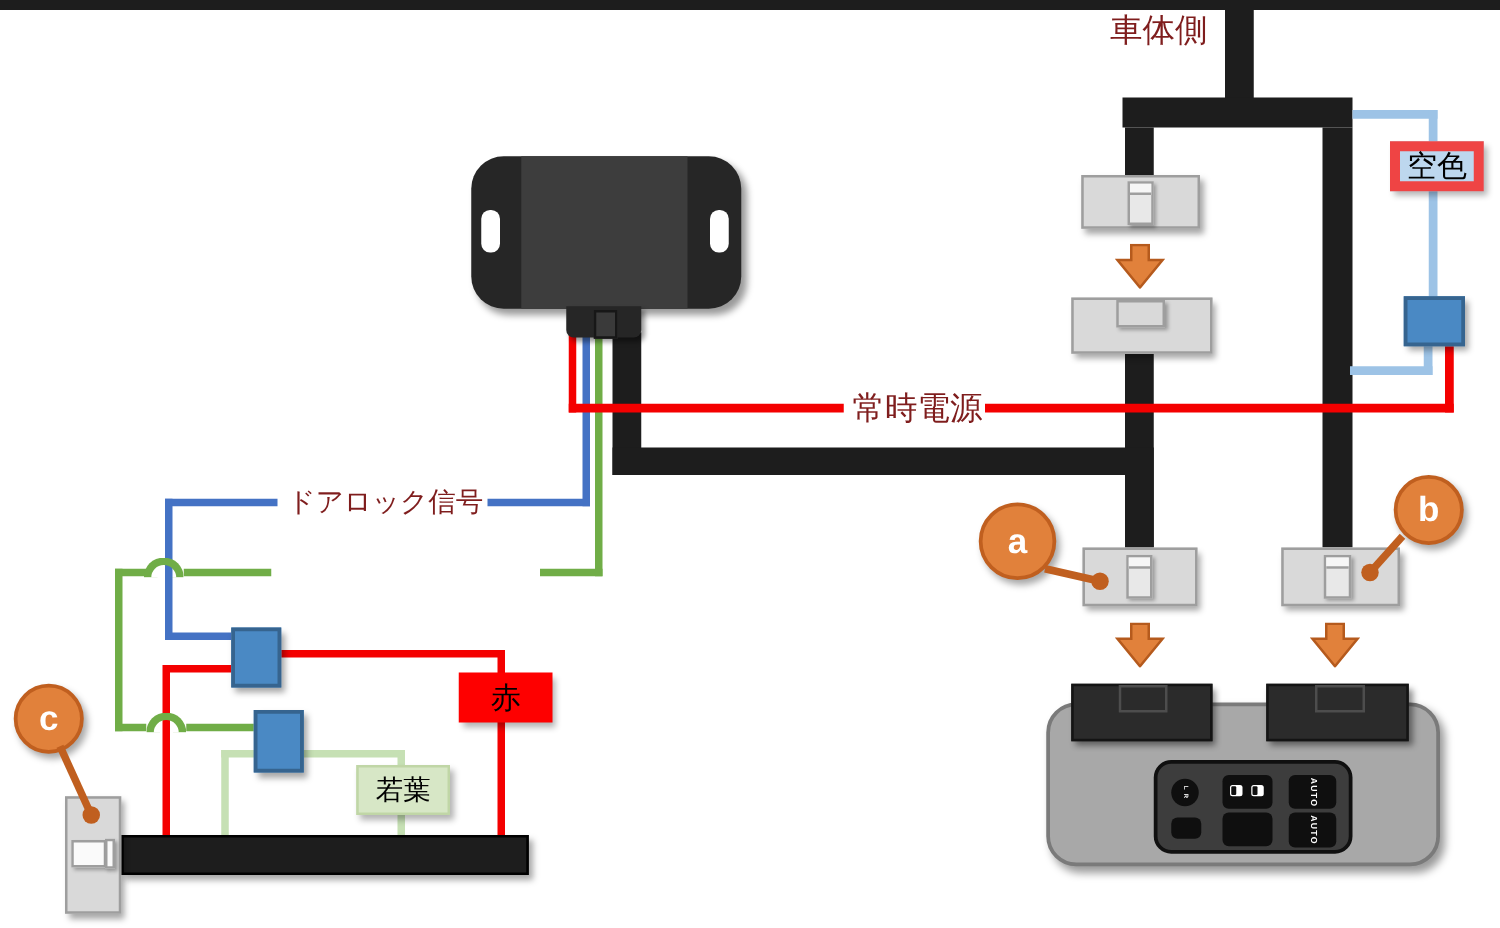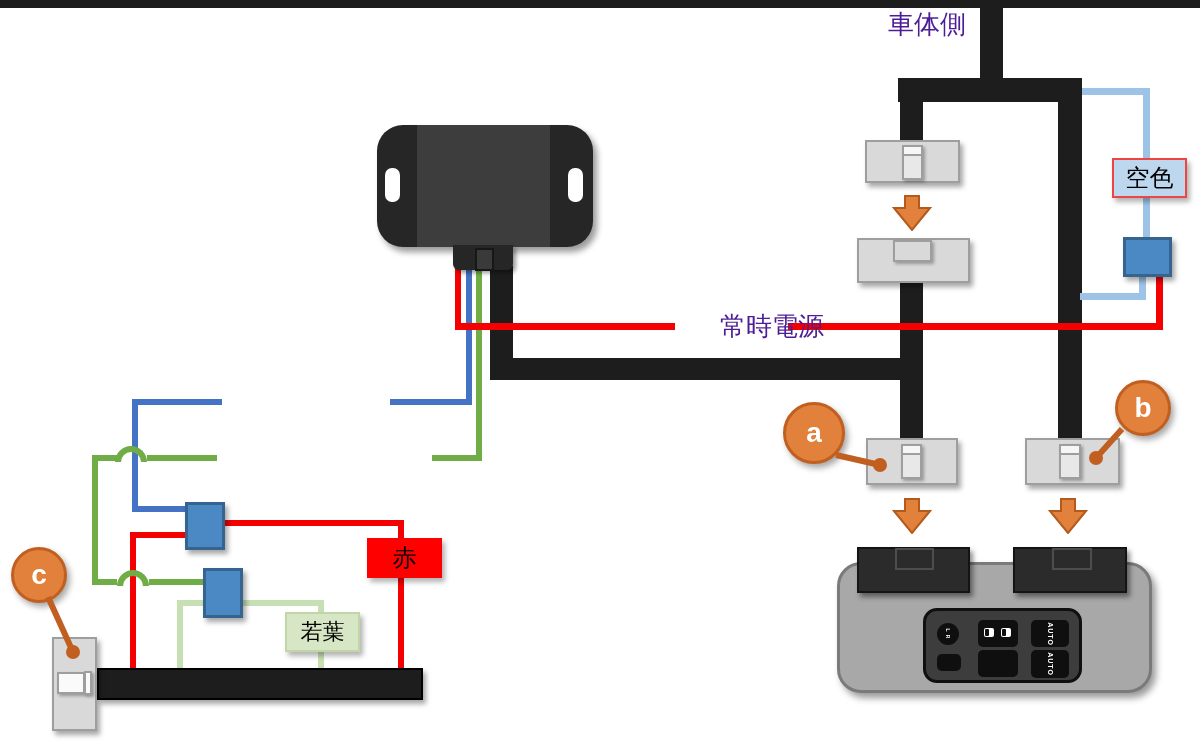--- a/index.html
+++ b/index.html
@@ -15,29 +15,29 @@
   .wire.red{background:var(--wire-red,#f40000);z-index:3;}
   .wire.blue{background:var(--wire-blue,#4472c4);}
   .wire.green{background:var(--wire-green,#70ad47);}
   .wire.pale{background:var(--wire-pale-green,#c6e0b4);}
   .wire.sky{background:var(--wire-sky-blue,#9dc3e6);}
   .hop{
     z-index:3;background:transparent;border:6px solid var(--wire-green,#70ad47);
     border-bottom:none;border-radius:16px 16px 0 0;width:32px;height:16px;
   }
   
-  .jp{z-index:5;font-size:22px;line-height:24px;white-space:nowrap;color:#4c1d95;}
+  .jp{z-index:5;font-size:22px;line-height:24px;white-space:nowrap;color:#7f1d1d;}
   .jp.big{font-size:26px;line-height:28px;}
   
   .lblbox{
     z-index:4;display:flex;align-items:center;justify-content:center;
     font-size:24px;color:#000;white-space:nowrap;
     box-shadow:3px 4px 5px rgba(0,0,0,.30);
   }
-  .skybox{background:var(--sky-box-fill,#bdd7ee);border:2px solid #ef4444;margin-top:45px;}
+  .skybox{background:var(--sky-box-fill,#bdd7ee);border:8px solid #ef4444;}
   .redbox{background:var(--red-box-fill,#fe0000);}
   .leafbox{background:var(--leaf-box-fill,#d7e7c6);border:2px solid #c0d6a6;font-size:22px;}
   
   .conn{
     z-index:4;background:var(--connector-gray,#d9d9d9);
     border:2px solid var(--connector-gray-border,#9e9e9e);
     box-shadow:3px 4px 5px rgba(0,0,0,.35);
   }
   .tab{
     position:absolute;box-sizing:border-box;background:#e8e8e8;
@@ -107,21 +107,21 @@
   </div>
   <div class="abs bar" style="left:490px;top:266px;width:23px;height:114px;"></div>
   <div class="abs bar" style="left:490px;top:358px;width:433px;height:22px;"></div>
   <div class="abs bar" style="left:900px;top:380px;width:23px;height:58px;"></div>
 
   <div class="abs wire red" style="left:455px;top:266px;width:6px;height:64px;z-index:2;"></div>
   <div class="abs wire blue" style="left:466px;top:266px;width:6px;height:139px;"></div>
   <div class="abs wire green" style="left:476px;top:266px;width:6px;height:195px;"></div>
 
   <div class="abs wire red" style="left:455px;top:323px;width:220px;height:7px;"></div>
-  <div class="abs jp big" style="left:720px;top:312px;">常時電源</div>
+  <div class="abs jp big" style="left:682px;top:312px;">常時電源</div>
   <div class="abs wire red" style="left:788px;top:323px;width:375px;height:7px;"></div>
   <div class="abs wire red" style="left:1156px;top:277px;width:7px;height:53px;z-index:2;"></div>
 
   <div class="abs wire sky" style="left:1082px;top:88px;width:68px;height:7px;"></div>
   <div class="abs wire sky" style="left:1143px;top:88px;width:7px;height:149px;"></div>
   <div class="abs lblbox skybox" style="left:1112px;top:113px;width:75px;height:40px;">
     <span>空色</span>
   </div>
   <div class="abs bluesq" style="left:1123px;top:237px;width:49px;height:40px;"></div>
   <div class="abs wire sky" style="left:1139px;top:277px;width:7px;height:23px;"></div>
@@ -172,20 +172,21 @@
   </svg>
   <div class="abs callout" style="left:11px;top:547px;width:56px;height:56px;">
     <span>c</span>
   </div>
   <svg class="abs leader" style="left:40px;top:590px;" width="45" height="75">
     <line x1="8" y1="7" x2="33" y2="62" stroke="#c05f1f" stroke-width="6"></line>
       <circle cx="33" cy="62" r="7" fill="#c05f1f"></circle>
   </svg>
 
   <div class="abs wire blue" style="left:390px;top:399px;width:82px;height:6px;"></div>
+  <div class="abs jp" style="left:230px;top:390px;">ドアロック信号</div>
   <div class="abs wire blue" style="left:132px;top:399px;width:90px;height:6px;"></div>
   <div class="abs wire blue" style="left:132px;top:399px;width:6px;height:113px;"></div>
   <div class="abs wire blue" style="left:132px;top:506px;width:53px;height:6px;"></div>
   <div class="abs bluesq" style="left:185px;top:502px;width:40px;height:48px;"></div>
 
   <div class="abs wire green" style="left:432px;top:455px;width:50px;height:6px;"></div>
   <div class="abs wire green" style="left:92px;top:455px;width:25px;height:6px;"></div>
   <div class="abs wire green" style="left:147px;top:455px;width:70px;height:6px;"></div>
   <div class="abs hop" style="left:115px;top:446px;"></div>
   <div class="abs wire green" style="left:92px;top:455px;width:6px;height:130px;"></div>

